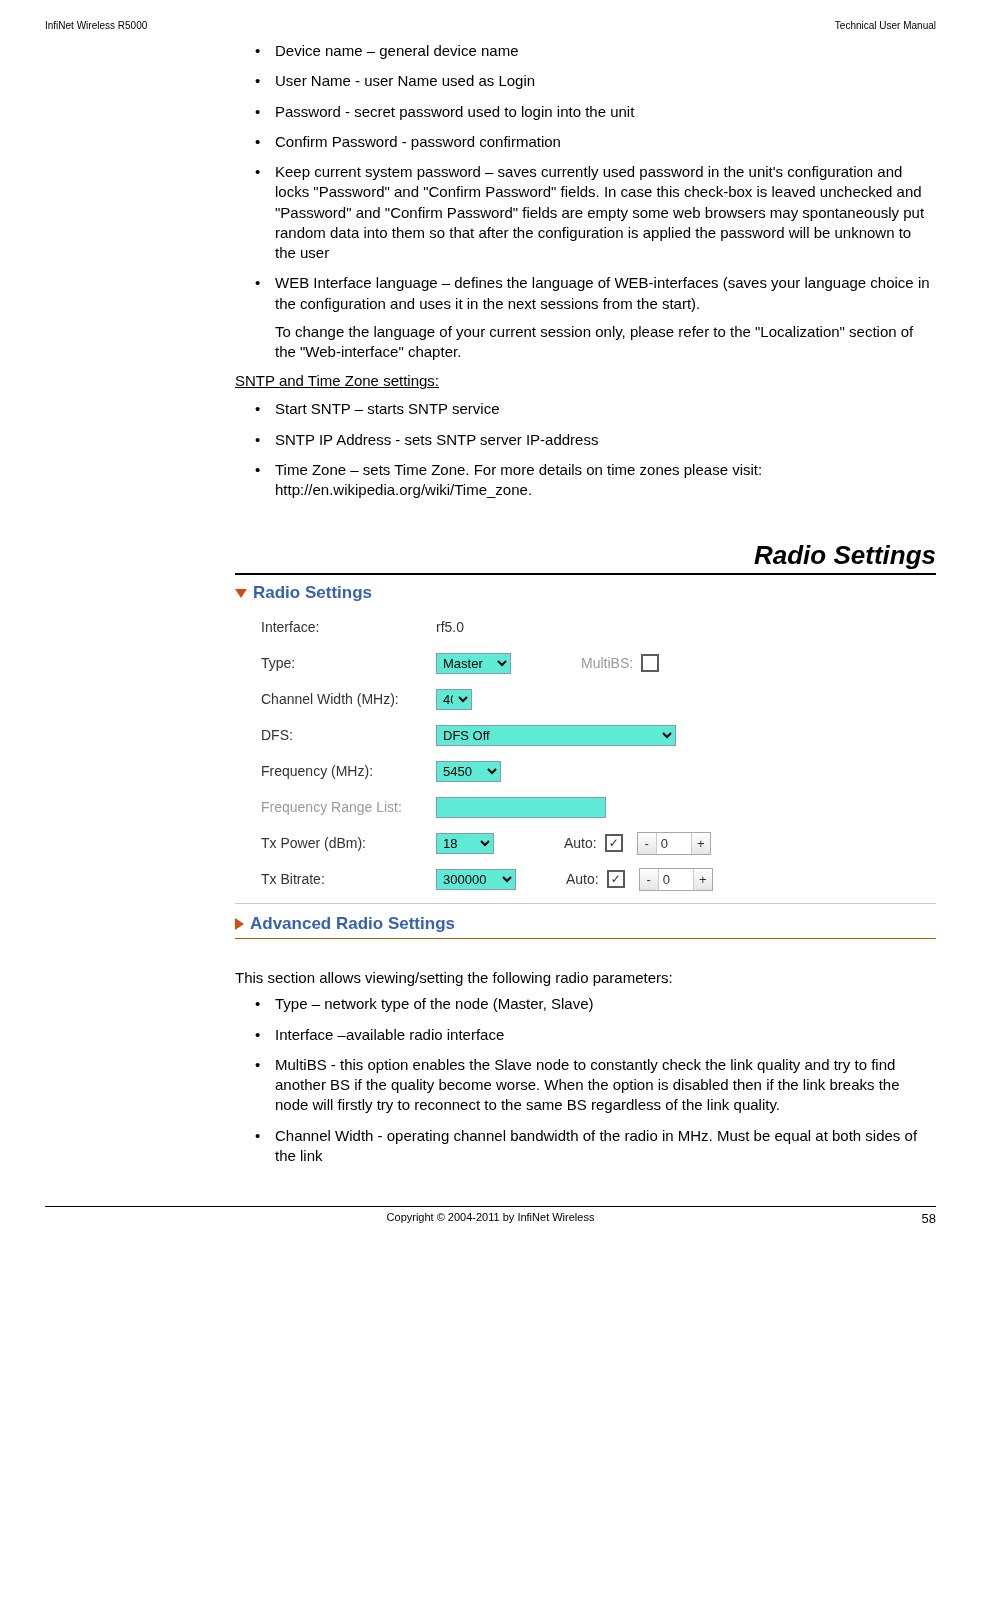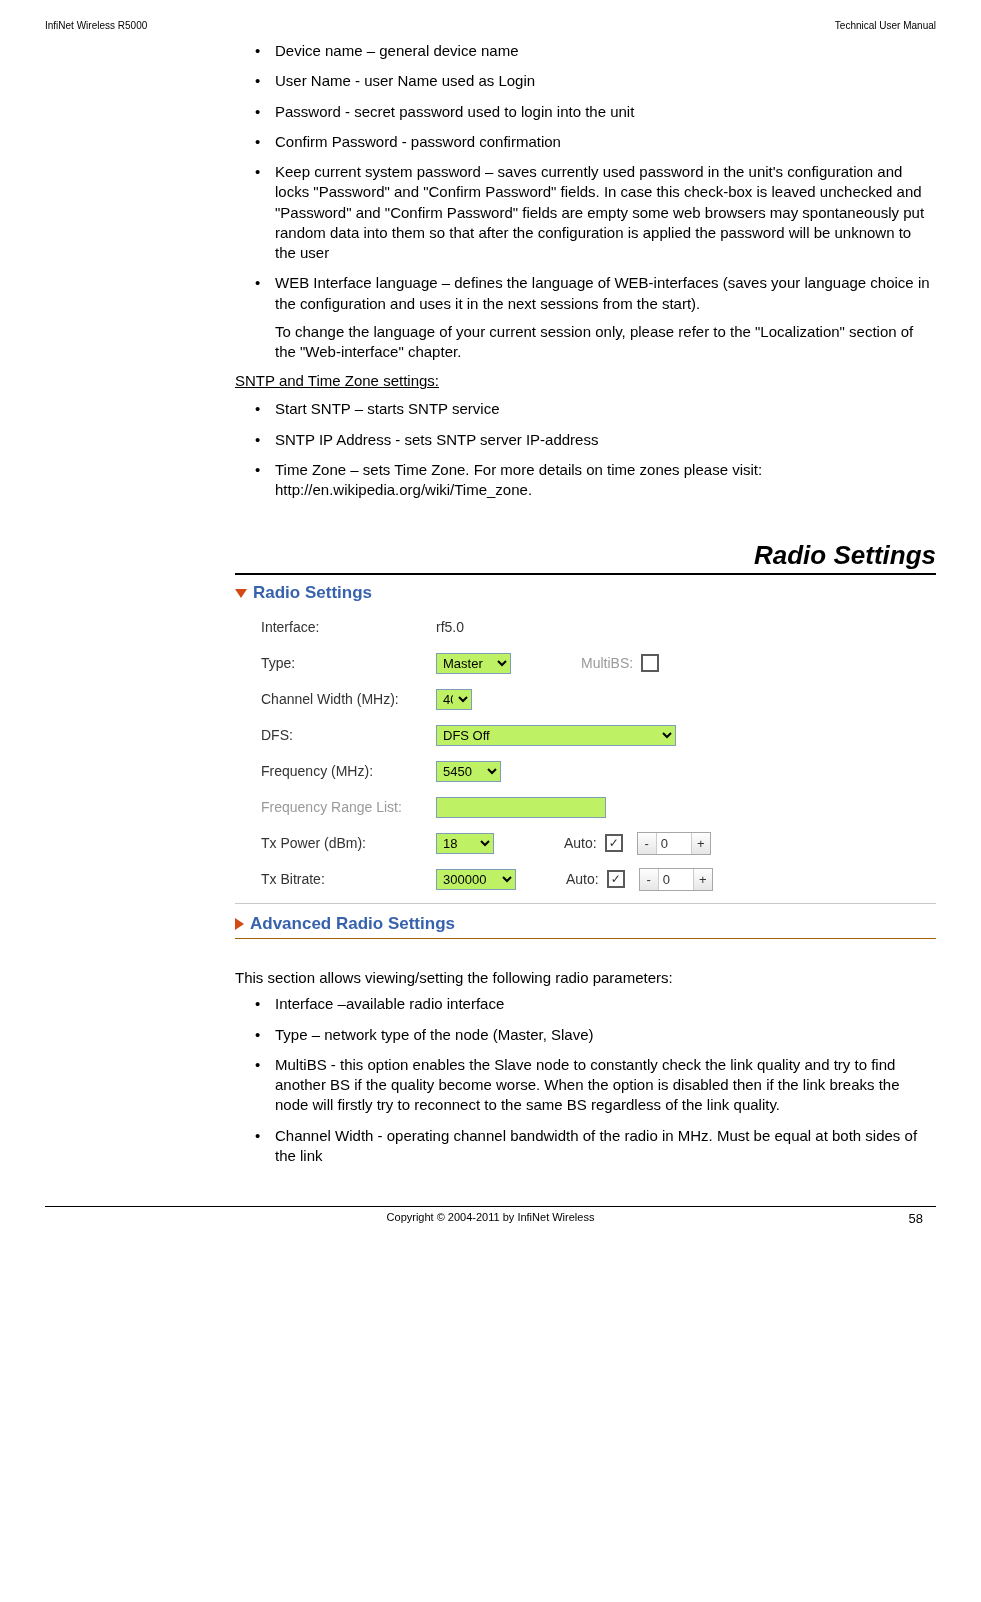--- a/index.html
+++ b/index.html
@@ -114,21 +114,21 @@
     margin-right: 8px;
   }
   .fauto.short { margin-left: 50px; }
   .ftext {
     font-size: 14px;
     color: #333;
   }
   select.fsel, input.finput {
     font-family: Arial, sans-serif;
     font-size: 13px;
-    background: #bef264;
+    background: #5eead4;
     border: 1px solid #7e9db9;
     height: 21px;
     box-sizing: border-box;
     padding: 1px 2px;
   }
   input.finput { width: 170px; }
   .wide-select { width: 240px; }
   .chk {
     width: 14px; height: 14px;
     border: 2px solid #5a5a5a;
@@ -187,21 +187,21 @@
   }
   .footer-row {
     display: flex;
     justify-content: center;
     position: relative;
     font-size: 11px;
     padding-top: 4px;
   }
   .footer-page {
     position: absolute;
-    right: 13px;
+    right: 0;
     top: 4px;
     font-size: 13px;
   }
 </style>
 </head>
 <body>
 
 <div class="page">
   <div class="header-row">
     <span>InfiNet Wireless R5000</span>
@@ -312,22 +312,22 @@
 
       <div class="adv-row">
         <span class="tri-right"></span>
         <span class="panel-title">Advanced Radio Settings</span>
       </div>
     </div>
 
     <div class="body-text">This section allows viewing/setting the following radio parameters:</div>
 
     <ul class="bullets">
+      <li><span>Type – network type of the node (Master, Slave)</span></li>
       <li><span>Interface –available radio interface</span></li>
-      <li><span>Type – network type of the node (Master, Slave)</span></li>
       <li><span>MultiBS - this option enables the Slave node to constantly check the link quality and try to find another BS if the quality become worse. When the option is disabled then if the link breaks the node will firstly try to reconnect to the same BS regardless of the link quality.</span></li>
       <li><span>Channel Width - operating channel bandwidth of the radio in MHz. Must be equal at both sides of the link</span></li>
     </ul>
 
   </div>
 
   <div class="footer-line"></div>
   <div class="footer-row">
     <span>Copyright © 2004-2011 by InfiNet Wireless</span>
     <span class="footer-page">58</span>

